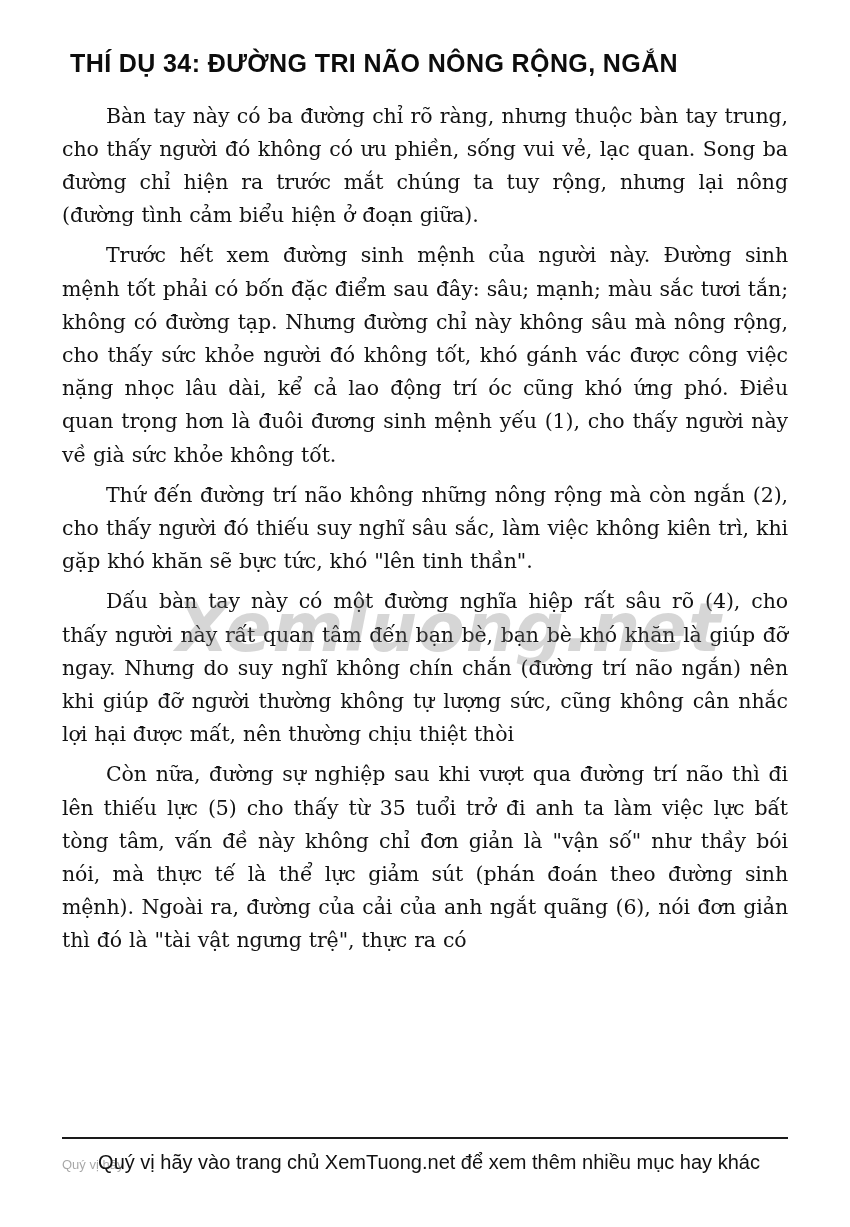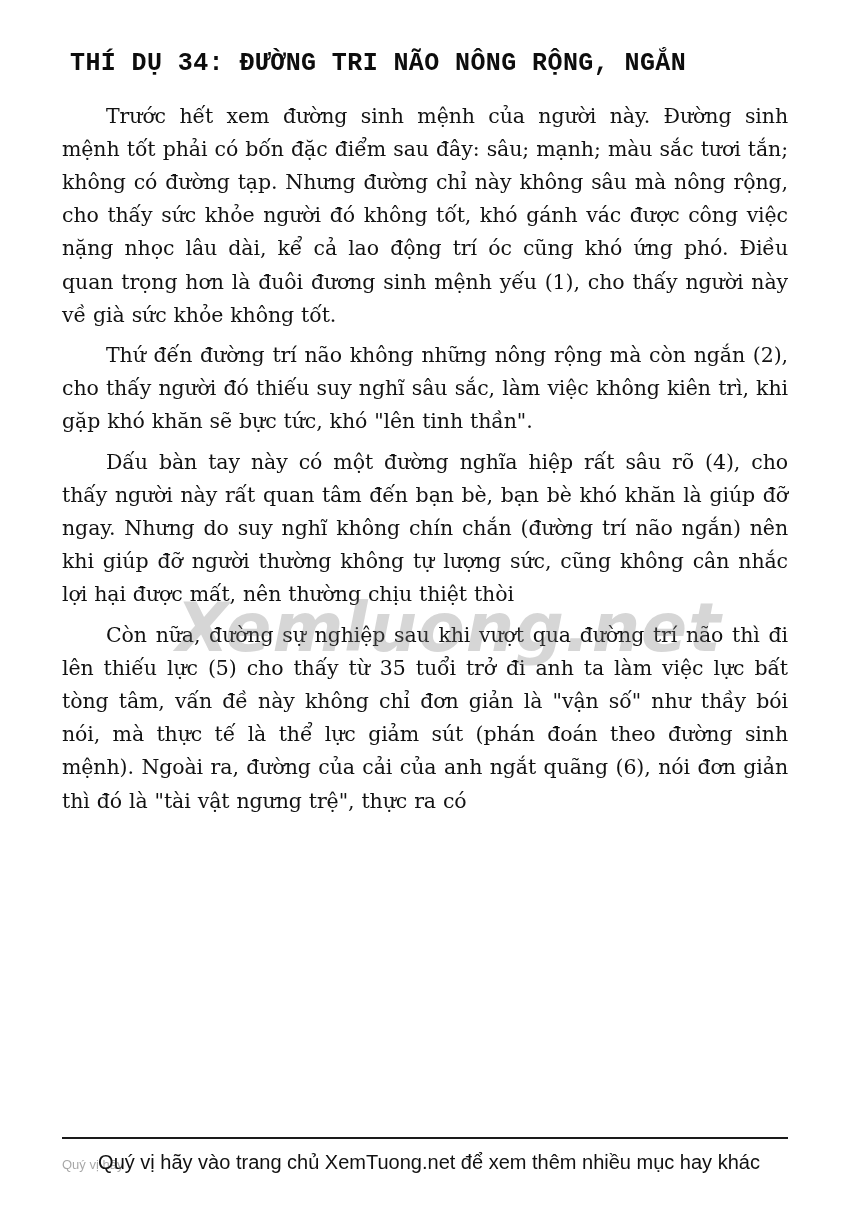--- a/index.html
+++ b/index.html
@@ -17,21 +17,21 @@
   }
   .page {
     position: absolute;
     inset: 0;
     padding: 40px 62px 0 62px;
     box-sizing: border-box;
   }
 
   
   .heading {
-    font-family: Liberation Mono, monospace;
+    font-family: Liberation Sans, sans-serif;
     font-size: 25px;
     font-weight: bold;
     letter-spacing: 0.4px;
     line-height: 1.1;
     margin: 10px 0 0 8px;
     white-space: nowrap;
     color: #0d0d0d;
   }
 
   
@@ -108,20 +108,21 @@
   }
 </style>
 </head>
 <body>
 
 <div class="page">
 
   <h1 class="heading">THÍ DỤ 34: ĐƯỜNG TRI NÃO NÔNG RỘNG, NGẮN</h1>
 
   <div class="body-text">
+    <p class="para">Bàn tay này có ba đường chỉ rõ ràng, nhưng thuộc bàn tay trung, cho thấy người đó không có ưu phiền, sống vui vẻ, lạc quan. Song ba đường chỉ hiện ra trước mắt chúng ta tuy rộng, nhưng lại nông (đường tình cảm biểu hiện ở đoạn giữa).</p>
     <p class="para">Trước hết xem đường sinh mệnh của người này. Đường sinh mệnh tốt phải có bốn đặc điểm sau đây: sâu; mạnh; màu sắc tươi tắn; không có đường tạp. Nhưng đường chỉ này không sâu mà nông rộng, cho thấy sức khỏe người đó không tốt, khó gánh vác được công việc nặng nhọc lâu dài, kể cả lao động trí óc cũng khó ứng phó. Điều quan trọng hơn là đuôi đương sinh mệnh yếu (1), cho thấy người này về già sức khỏe không tốt.</p>
     <p class="para">Thứ đến đường trí não không những nông rộng mà còn ngắn (2), cho thấy người đó thiếu suy nghĩ sâu sắc, làm việc không kiên trì, khi gặp khó khăn sẽ bực tức, khó "lên tinh thần".</p>
     <p class="para">Dấu bàn tay này có một đường nghĩa hiệp rất sâu rõ (4), cho thấy người này rất quan tâm đến bạn bè, bạn bè khó khăn là giúp đỡ ngay. Nhưng do suy nghĩ không chín chắn (đường trí não ngắn) nên khi giúp đỡ người thường không tự lượng sức, cũng không cân nhắc lợi hại được mất, nên thường chịu thiệt thòi</p>
     <p class="para">Còn nữa, đường sự nghiệp sau khi vượt qua đường trí não thì đi lên thiếu lực (5) cho thấy từ 35 tuổi trở đi anh ta làm việc lực bất tòng tâm, vấn đề này không chỉ đơn giản là "vận số" như thầy bói nói, mà thực tế là thể lực giảm sút (phán đoán theo đường sinh mệnh). Ngoài ra, đường của cải của anh ngắt quãng (6), nói đơn giản thì đó là "tài vật ngưng trệ", thực ra có</p>
   </div>
 
 </div>
 
 <div class="watermark">Xemluong.net</div>
 

